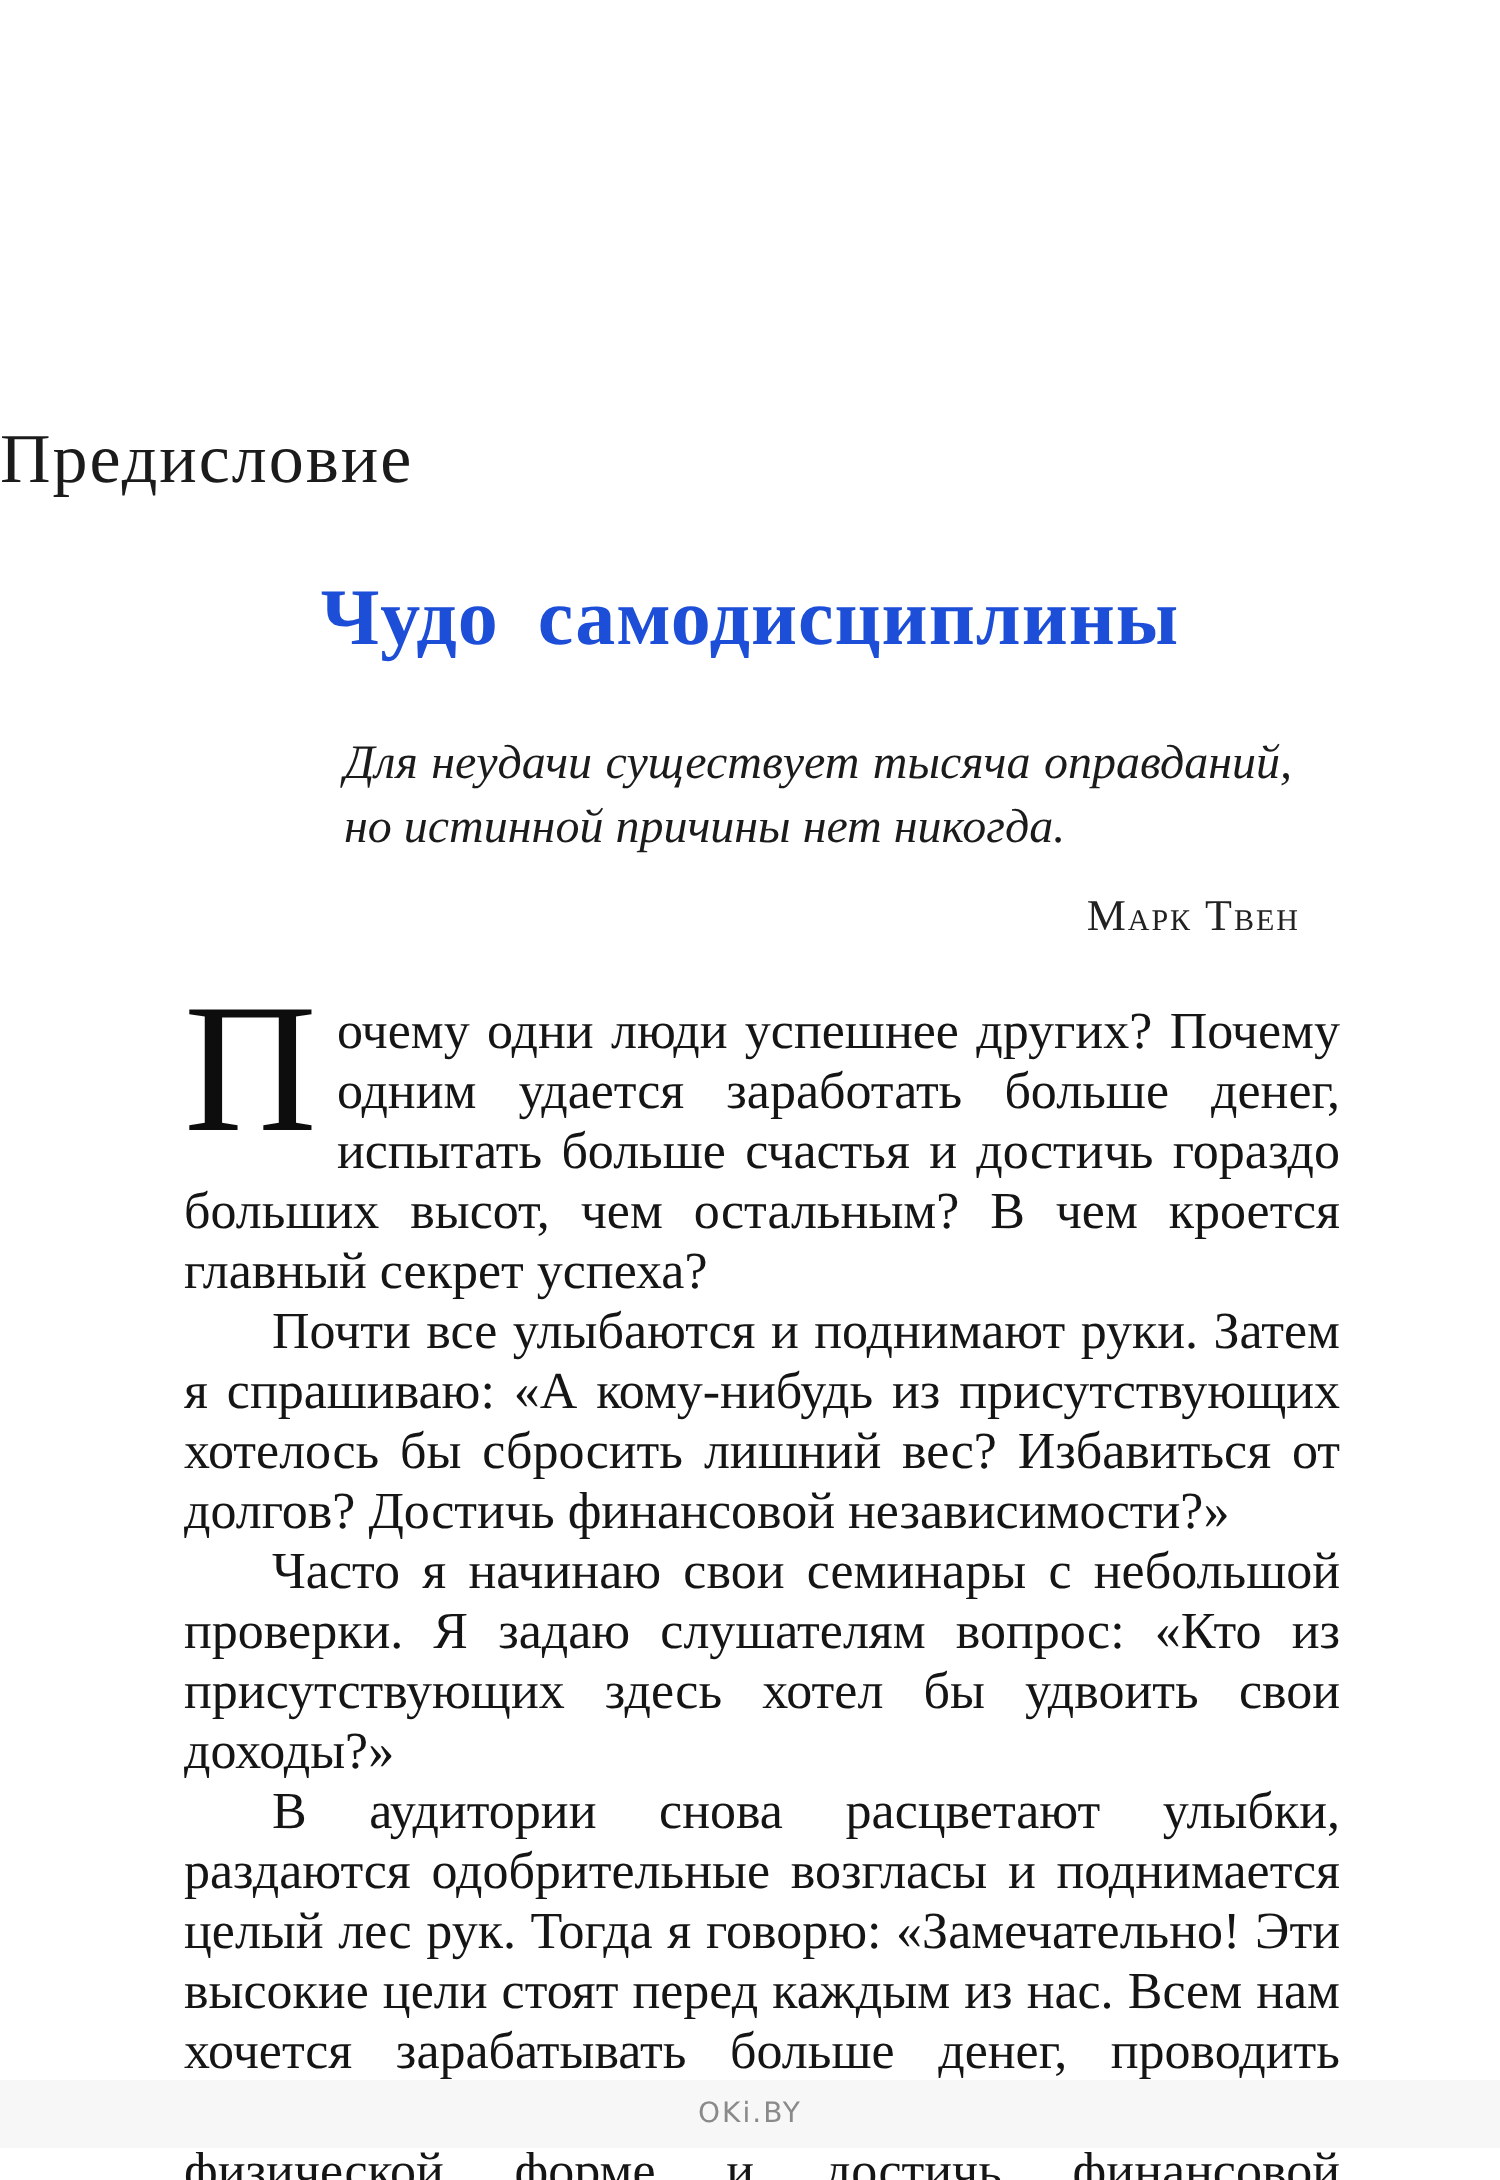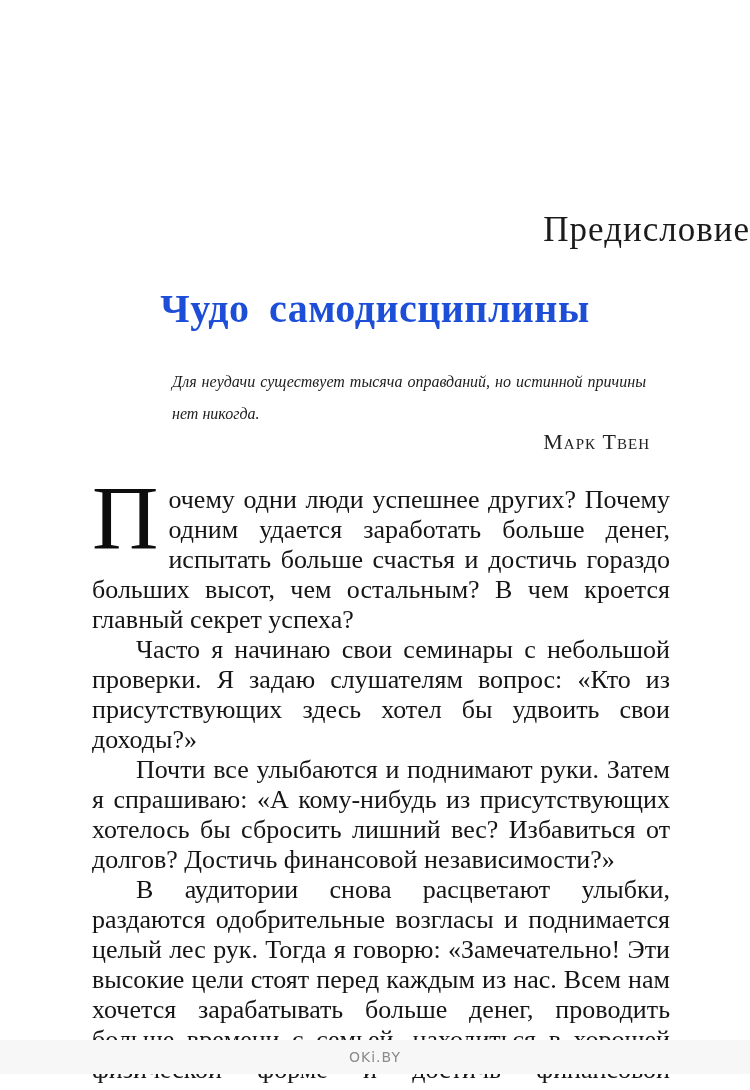--- a/index.html
+++ b/index.html
@@ -16,45 +16,45 @@
     overflow: hidden;
     font-family: "Liberation Serif", "DejaVu Serif", serif;
     color: #1b1b1b;
   }
   .chapter-label {
     margin: 0;
     padding-top: 212px;
     font-size: 35px;
     font-weight: normal;
     line-height: 36px;
-    text-align: right;
+    text-align: left;
     letter-spacing: 1px;
     color: #1b1b1b;
   }
   .chapter-title {
     margin: 40px 0 0 0;
     font-size: 40px;
     font-weight: bold;
     line-height: 42px;
     text-align: center;
     letter-spacing: 0.5px;
     word-spacing: 9px;
     color: #1d4ed8;
   }
   .epigraph {
     margin: 36px 104px 0 172px;
     font-style: italic;
-    font-size: 16px;
+    font-size: 24px;
     line-height: 32px;
     text-align: justify;
     text-align-last: left;
     color: #1b1b1b;
   }
   .epigraph-author {
-    margin: 1px 100px 0 0;
+    margin: 17px 100px 0 0;
     font-size: 22px;
     line-height: 22px;
     font-variant: small-caps;
     letter-spacing: 1px;
     text-align: right;
     color: #222222;
   }
   .body-text {
     margin: 32px 80px 0 92px;
     font-size: 26px;
@@ -104,22 +104,22 @@
   <h2 class="chapter-label">Предисловие</h2>
 
   <h1 class="chapter-title">Чудо самодисциплины</h1>
 
   <div class="epigraph">Для неудачи существует тысяча оправданий, но истинной причины нет никогда.</div>
 
   <div class="epigraph-author">Марк Твен</div>
 
   <div class="body-text">
     <p class="first"><span class="drop-cap">П</span><span>очему одни люди успешнее других? Почему одним удается заработать больше денег, испытать больше счастья и достичь гораздо больших высот, чем остальным? В чем кроется главный секрет успеха?</span></p>
+    <p><span>Почти все улыбаются и поднимают руки. Затем я спрашиваю: «А кому-нибудь из присутствующих хотелось бы сбросить лишний вес? Избавиться от долгов? Достичь финансовой независимости?»</span></p>
     <p><span>Часто я начинаю свои семинары с небольшой проверки. Я задаю слушателям вопрос: «Кто из присутствующих здесь хотел бы удвоить свои доходы?»</span></p>
-    <p><span>Почти все улыбаются и поднимают руки. Затем я спрашиваю: «А кому-нибудь из присутствующих хотелось бы сбросить лишний вес? Избавиться от долгов? Достичь финансовой независимости?»</span></p>
     <p><span>В аудитории снова расцветают улыбки, раздаются одобрительные возгласы и поднимается целый лес рук. Тогда я говорю: «Замечательно! Эти высокие цели стоят перед каждым из нас. Всем нам хочется зарабатывать больше денег, проводить больше времени с семьей, находиться в хорошей физической форме и достичь финансовой независимости.</span></p>
 
   </div>
 
   <div class="watermark-bar">
     <span class="watermark-text">OKi.BY</span>
   </div>
 
 </div>
 

